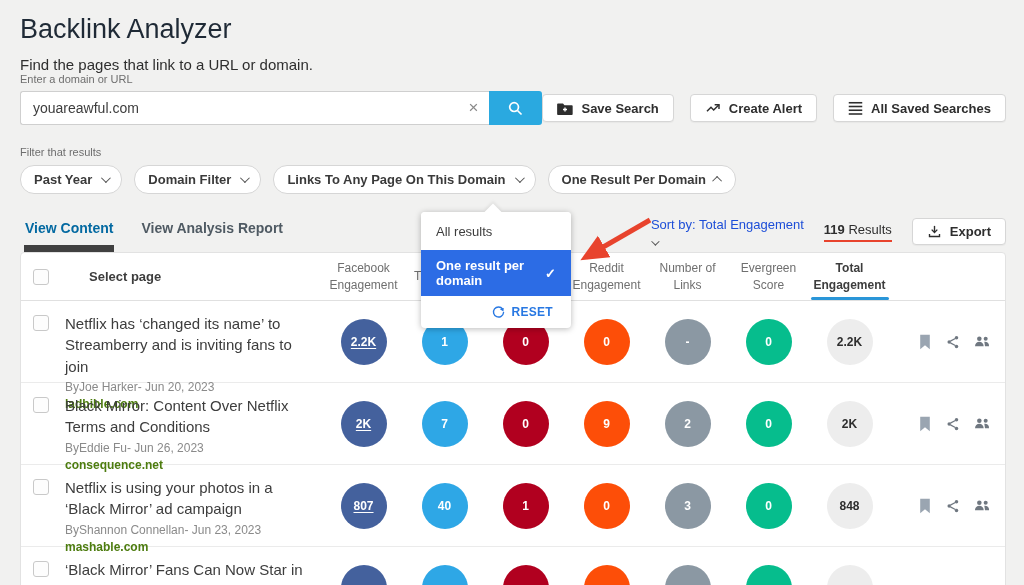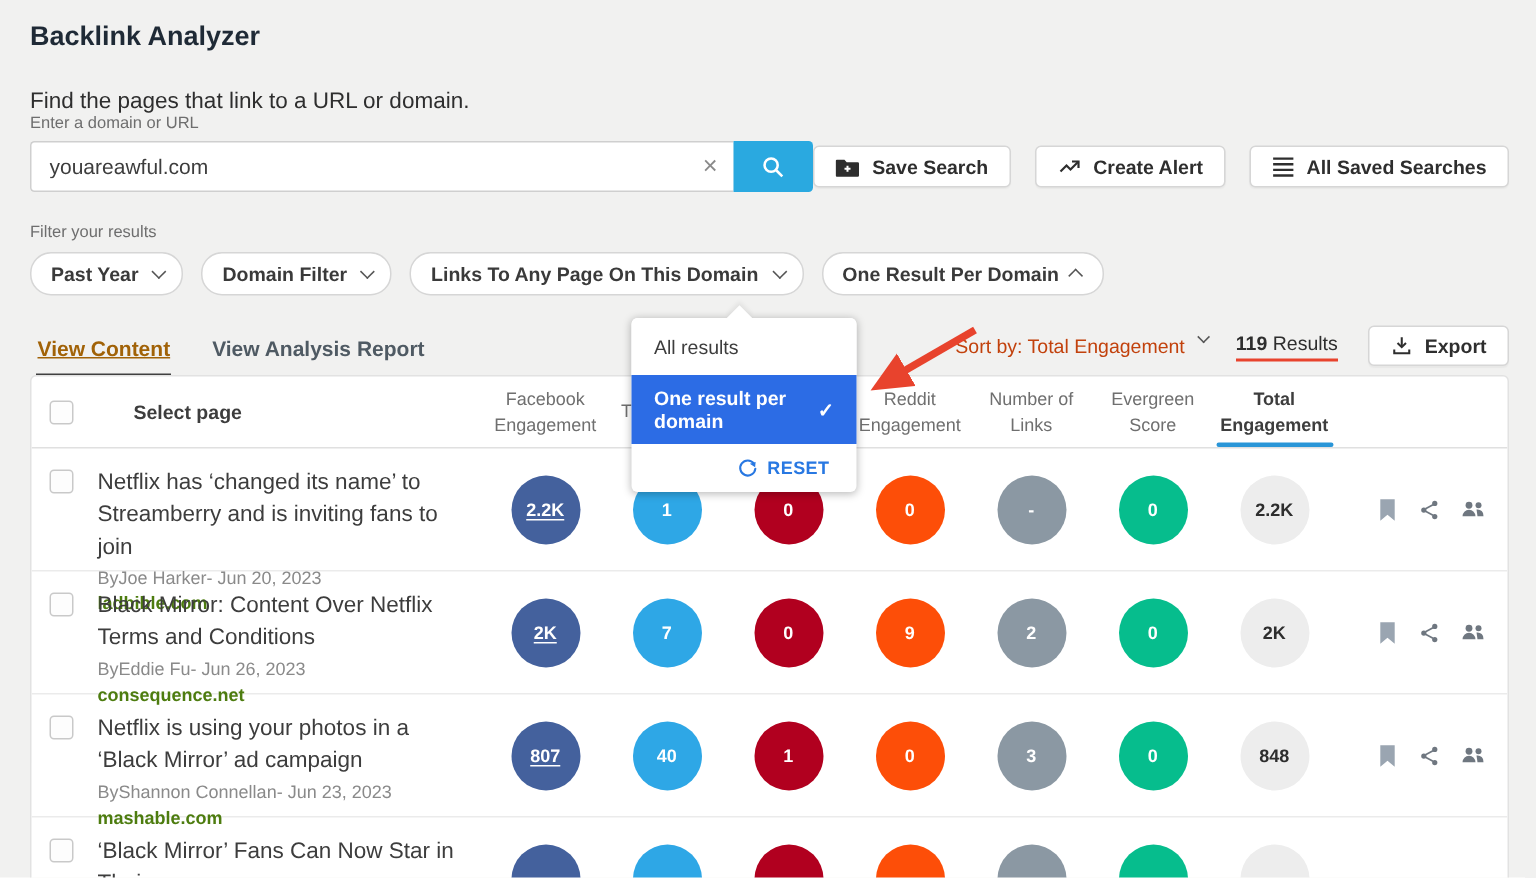--- a/index.html
+++ b/index.html
@@ -7,21 +7,21 @@
   body {
     background:#f1f1f0;
     font-family:"Liberation Sans", sans-serif;
     color:#3d3d3d;
     position:relative;
     overflow:hidden;
   }
   .page { padding:14px 18px 0 20px; }
 
   
-  .h1 { font-size:18px; font-weight:bold; color:#1f2a36; margin-bottom:24px; }
+  .h1 { font-size:27px; font-weight:normal; color:#1f2a36; margin-bottom:11px; }
   .subtitle { font-size:15px; color:#2e2e2e; }
 
   .search-label { font-size:11px; color:#6e6e6e; margin-bottom:6px; }
   .search-row { display:flex; align-items:center; }
   .search-box { display:flex; width:525px; height:34px; position:relative; }
   .search-box input {
     flex:1; border:1px solid #cfcfcf; border-right:none; border-radius:3px 0 0 3px;
     padding:0 36px 0 12px; font-size:14px; color:#3d3d3d; outline:none;
     font-family:"Liberation Sans", sans-serif; background:#fff;
   }
@@ -46,23 +46,23 @@
     cursor:pointer; white-space:nowrap;
   }
   .chev { width:7px; height:7px; border-right:1.6px solid #555; border-bottom:1.6px solid #555; display:inline-block; }
   .chev.down { transform:rotate(45deg) translateY(-2px); }
   .chev.up   { transform:rotate(-135deg) translateY(-2px); }
 
   
   .tabs-row { display:flex; align-items:flex-end; margin-top:20px; }
   .tabs { display:flex; gap:26px; padding-left:4px; }
   .tab { font-size:14px; font-weight:600; color:#4f5a63; padding:6px 1px 9px; cursor:pointer; }
-  .tab.active { color:#a16207; border-bottom:1px solid #404040;text-decoration:underline; }
+  .tab.active { color:#0369a1; border-bottom:7px solid #404040; }
   .toolbar { margin-left:auto; display:flex; align-items:center; gap:20px; padding-bottom:6px; }
-  .sort-by { font-size:13px; color:#c2410c; display:flex; align-items:flex-start; gap:8px; cursor:pointer; }
+  .sort-by { font-size:13px; color:#1d4ed8; display:flex; align-items:flex-start; gap:8px; cursor:pointer;flex-direction:column; }
   .sort-by .chev { width:6px; height:6px; }
   .results-count { font-size:13px; color:#2e2e2e; border-bottom:2.5px solid #e8432d; padding-bottom:3px; }
   .results-count b { font-weight:bold; }
 
   
   .card {
     margin-top:0px; background:#fff; border:1px solid #e2e2e2; border-radius:4px;
     overflow:hidden;
   }
   .thead { display:flex; align-items:stretch; height:48px; border-bottom:1px solid #e0e0e0; }
@@ -164,21 +164,21 @@
               <line x1="1" y1="7" x2="19" y2="7"></line>
               <line x1="1" y1="12" x2="19" y2="12"></line>
               <line x1="1" y1="17" x2="19" y2="17"></line>
             </svg>
         </span>
         <span>All Saved Searches</span>
       </div>
     </div>
   </div>
 
-  <div class="filter-label">Filter your results</div>
+  <div class="filter-label">Filter that results</div>
   <div class="pills" id="pills">
       <div class="pill">
         <span>Past Year</span>
         <span class="chev down"></span>
       </div>
       <div class="pill">
         <span>Domain Filter</span>
         <span class="chev down"></span>
       </div>
       <div class="pill">

